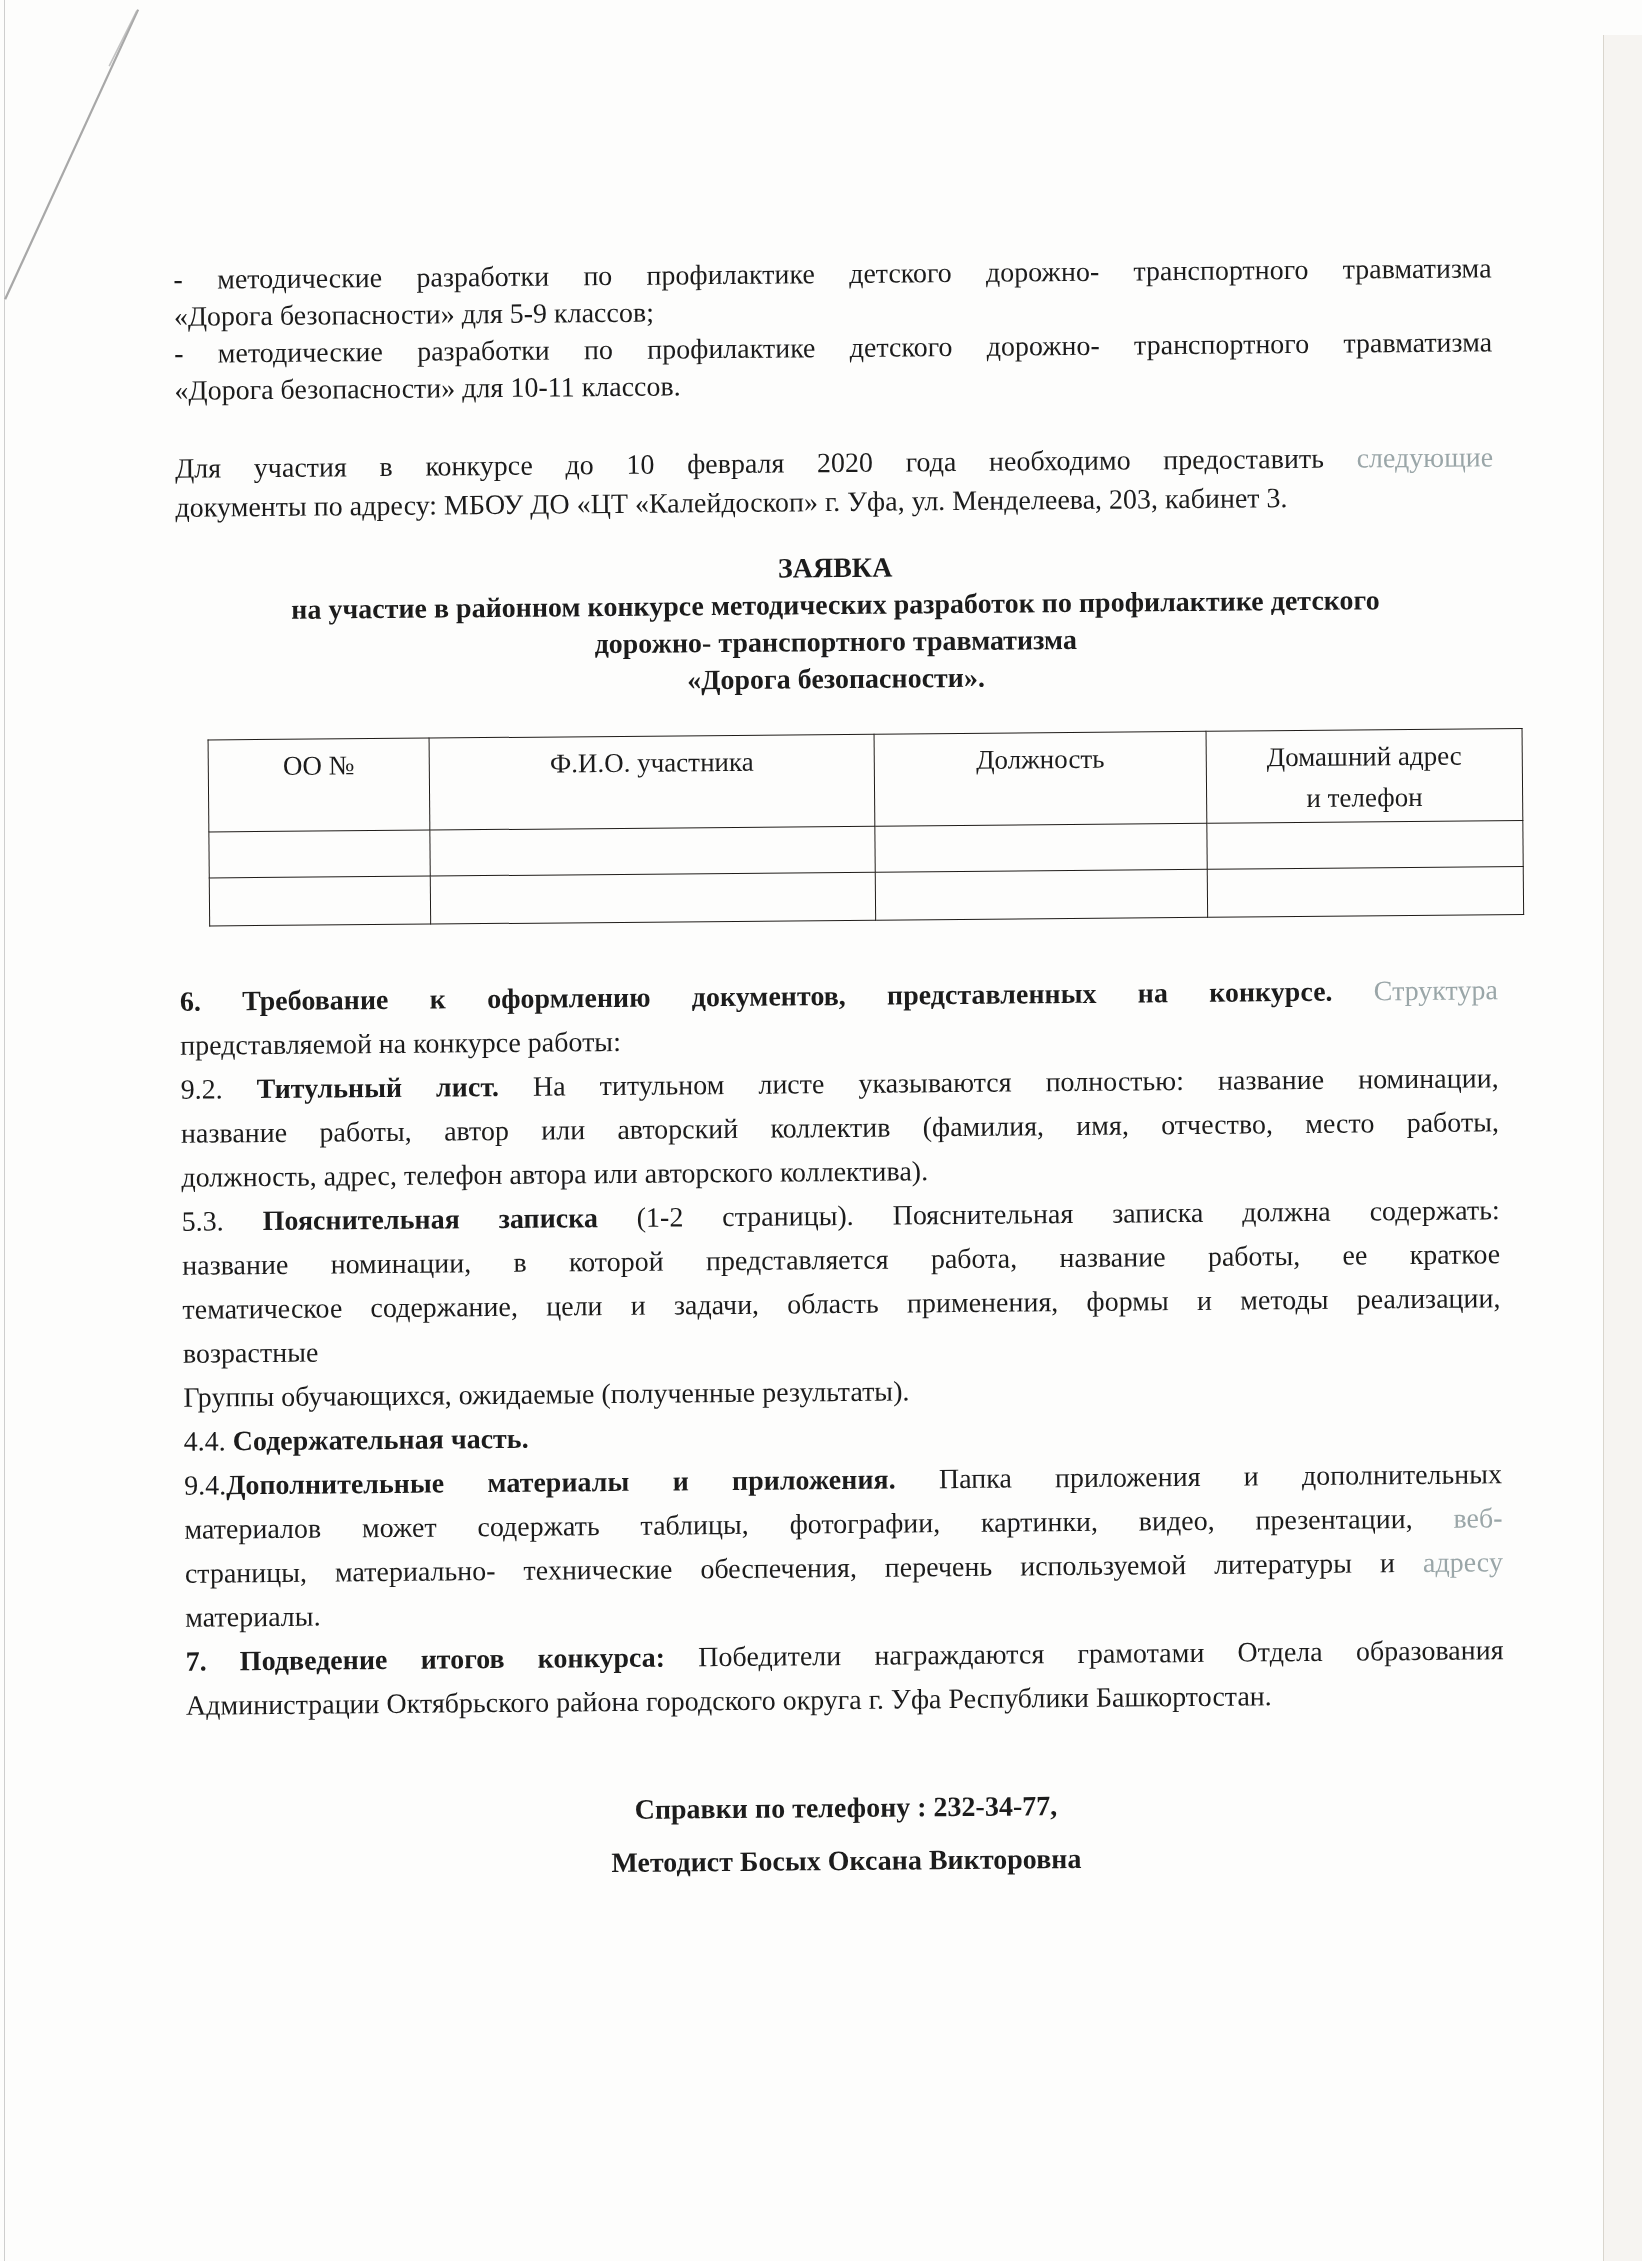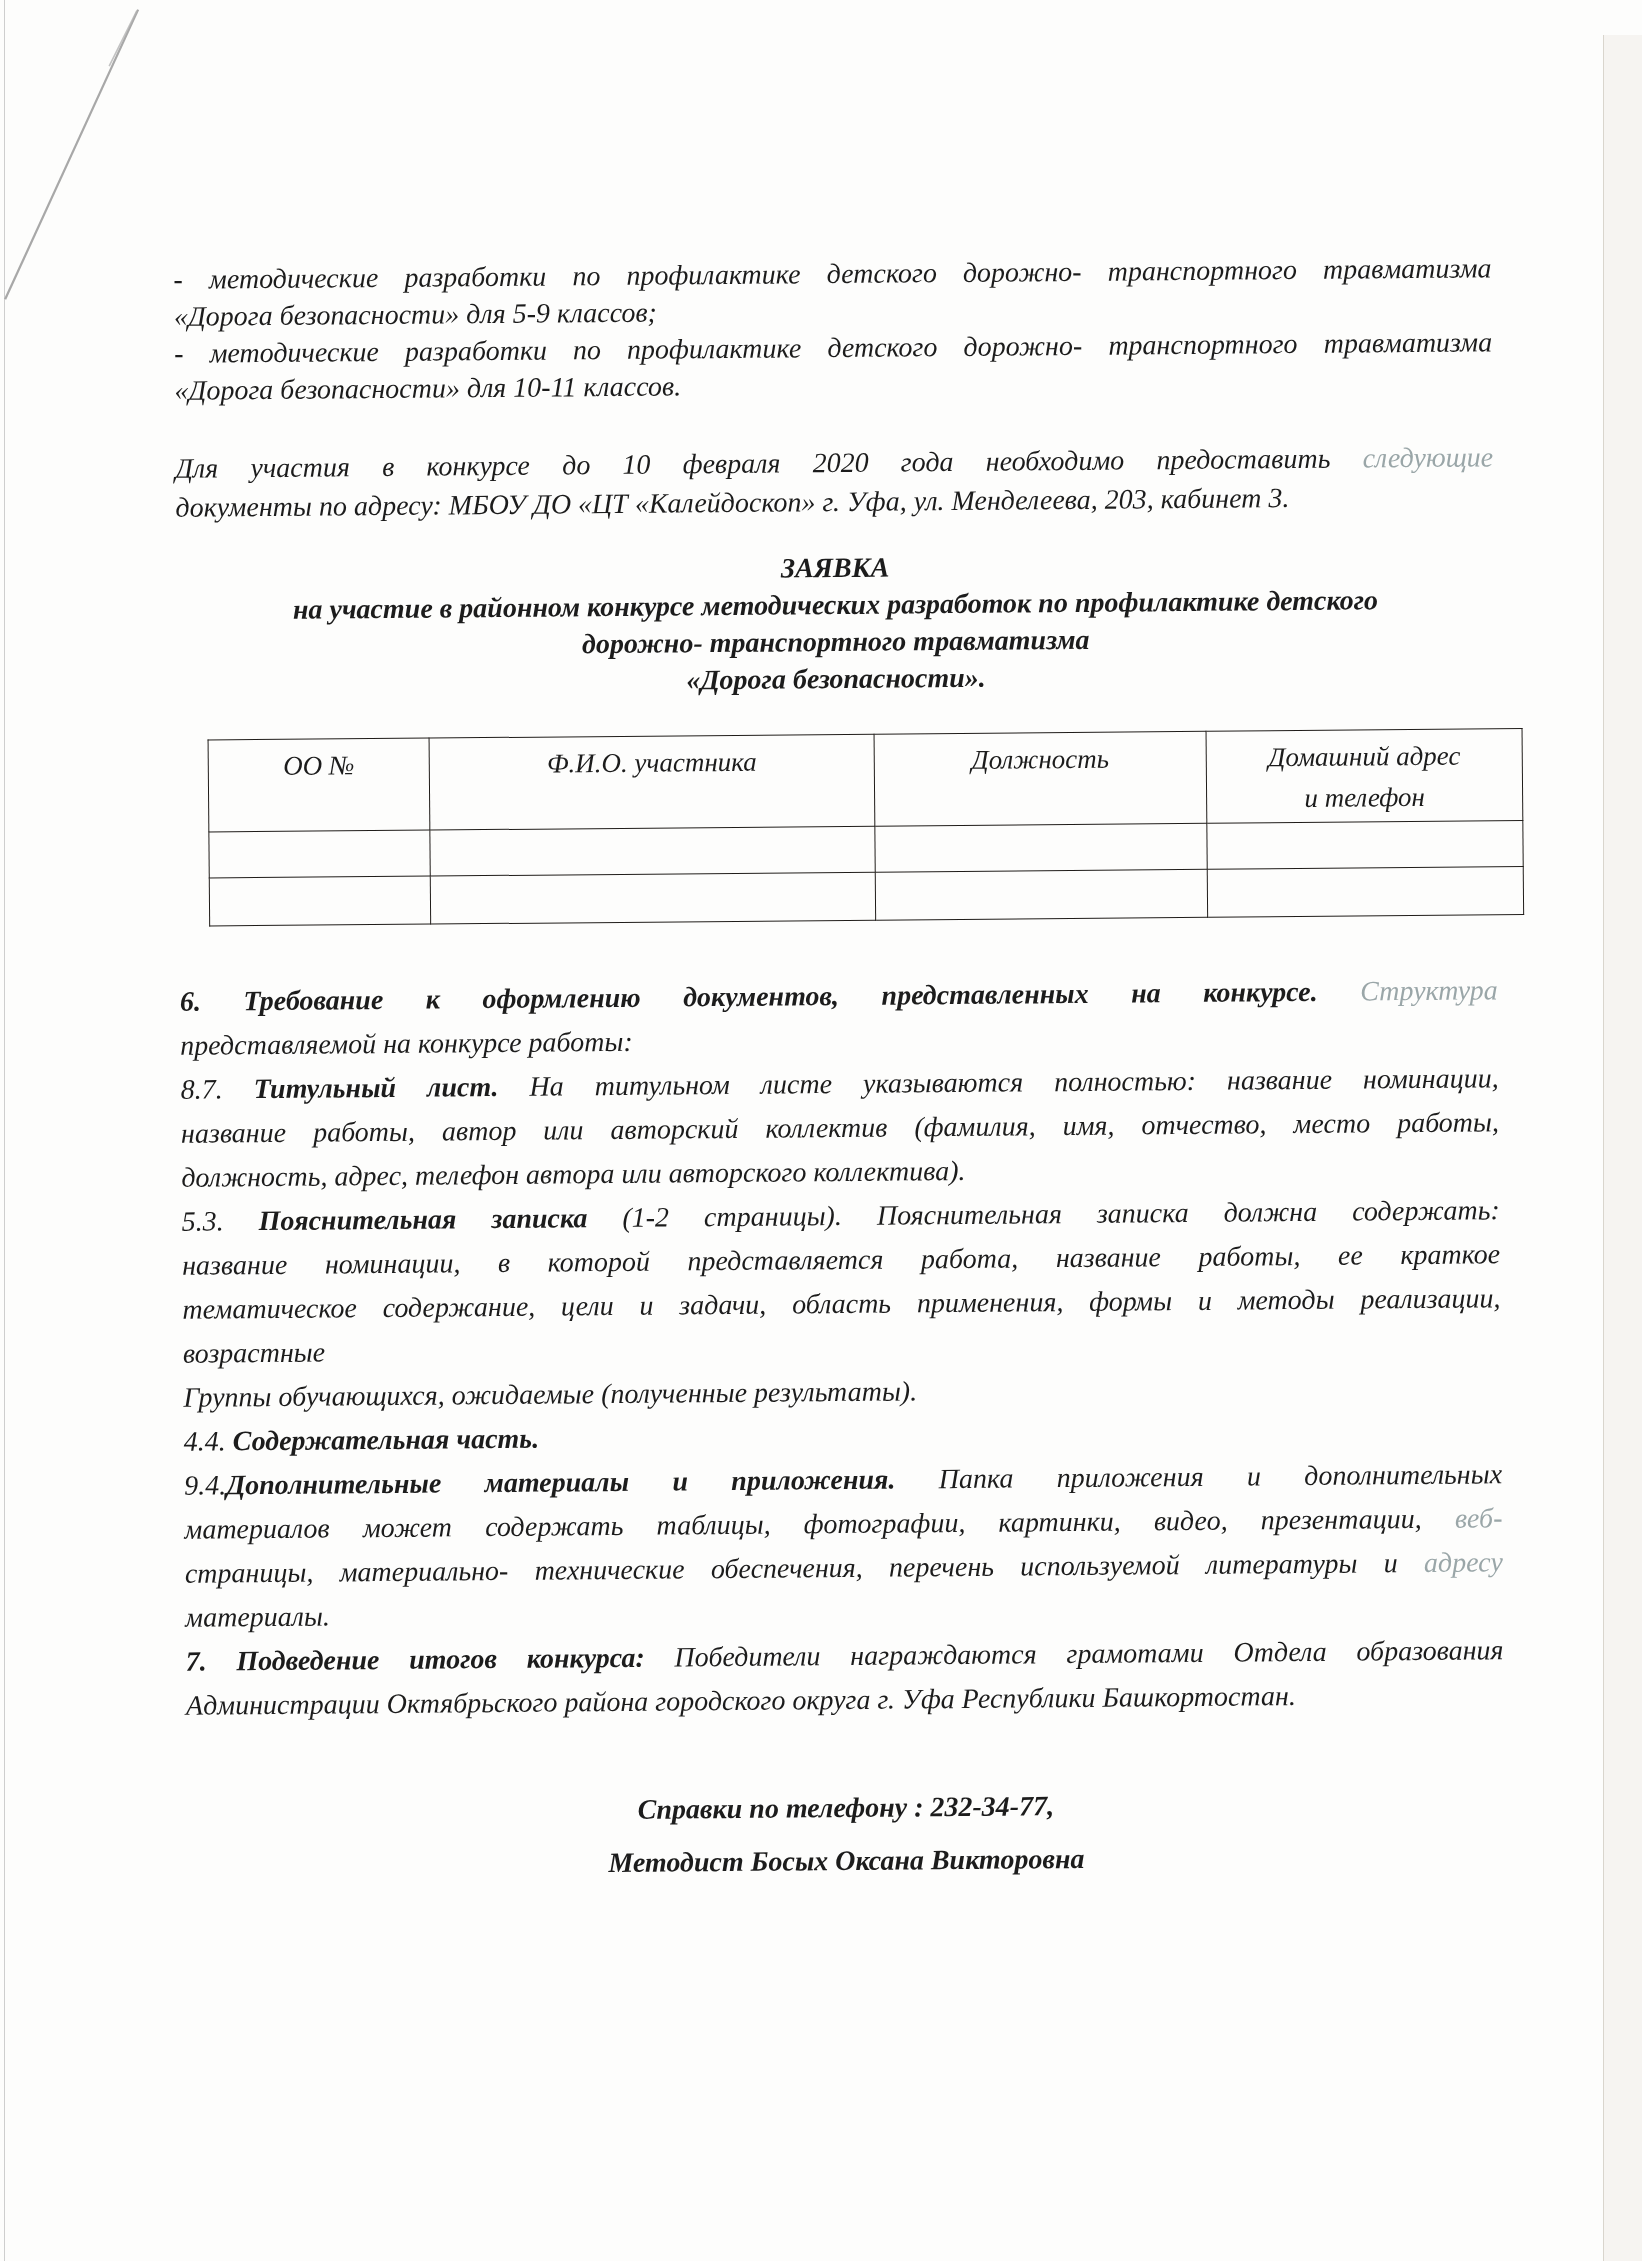--- a/index.html
+++ b/index.html
@@ -1,21 +1,20 @@
 <!DOCTYPE html>
 <html style="font-size:10.3px"><head>
 <meta charset="utf-8">
 <style>
   html,body { margin:0; padding:0; background:#e9e9e9; }
   .page {
     position:relative; width:1643px; height:2261px;
     background:#fdfdfc; overflow:hidden;
     font-family:"Liberation Serif","DejaVu Serif",serif;
     color:#1c1c1c;
-    font-style:italic;
   }
   
   .scan-strip { position:absolute; right:0; top:35px; bottom:0; width:39px;
     background:#f6f4f1; border-left:1.3px solid #d9d5cd; }
   .scan-line-left { position:absolute; left:3.9px; top:0; bottom:0; width:1.3px;
     background:#c6c6c6; opacity:.85; }
   .scratch { position:absolute; left:0; top:0; }
   
   .content { position:absolute; left:181px; top:0; width:1318px; height:2261px;
     transform:rotate(-0.5deg); transform-origin:659px 1131px; }
@@ -101,21 +100,21 @@
           <td></td>
           <td></td>
         </tr>
       </tbody>
     </table>
 
     <div class="block" id="b-req">
       <div class="jline"><b>6. Требование к оформлению документов, представленных на конкурсе.</b> <span class="faded">Структура</span></div>
       <div class="pline">представляемой на конкурсе работы:</div>
 
-      <div class="jline"><span>8.7. </span><b>Титульный лист.</b><span> На титульном листе указываются полностью: название номинации,</span></div>
+      <div class="jline"><span>9.2. </span><b>Титульный лист.</b><span> На титульном листе указываются полностью: название номинации,</span></div>
       <div class="jline">название работы, автор или авторский коллектив (фамилия, имя, отчество, место работы,</div>
       <div class="pline">должность, адрес, телефон автора или авторского коллектива).</div>
 
       <div class="jline"><span>5.3. </span><b>Пояснительная записка</b><span> (1-2 страницы). Пояснительная записка должна содержать:</span></div>
       <div class="jline">название номинации, в которой представляется работа, название работы, ее краткое</div>
       <div class="jline">тематическое содержание, цели и задачи, область применения, формы и методы реализации,</div>
       <div class="pline">возрастные</div>
       <div class="pline">Группы обучающихся, ожидаемые (полученные результаты).</div>
 
       <div class="pline"><span>4.4. </span><b>Содержательная часть.</b></div>

